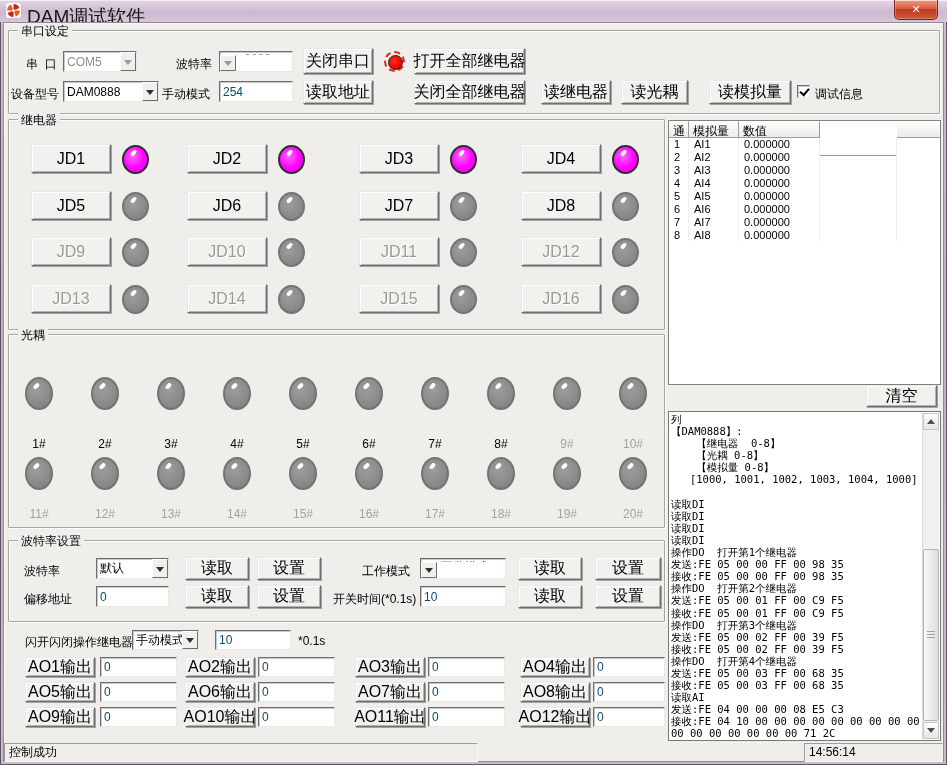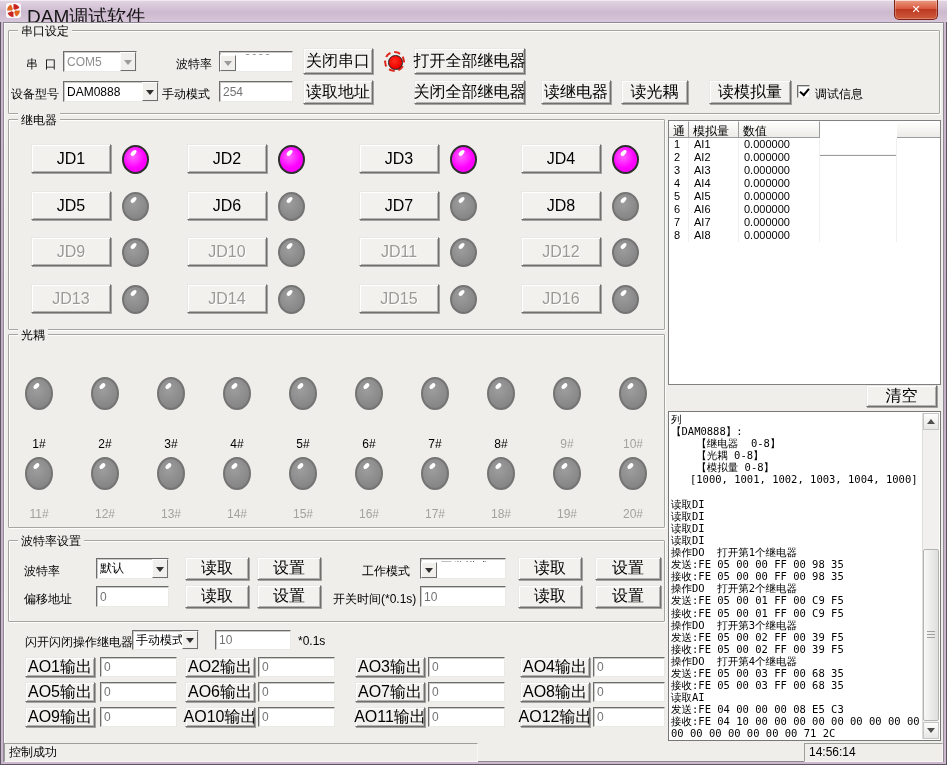--- a/index.html
+++ b/index.html
@@ -32,21 +32,21 @@
   
   .btn{position:absolute;box-sizing:border-box;background:#f2f1ed;
     border:1px solid;border-color:#e9e8e4 #6f6f6f #6f6f6f #e9e8e4;
     box-shadow:inset 1px 1px 0 #ffffff,inset -1px -1px 0 #b4b3af,1px 1px 0 rgba(70,70,70,.45);
     font-size:16px;color:#000;display:flex;align-items:center;justify-content:center;
     white-space:pre;cursor:default;font-family:inherit;}
   .btn.disabled{color:#9a9a96;text-shadow:1px 1px 0 #fff;}
   
   .field{position:absolute;box-sizing:border-box;background:#fff;
     border:1px solid;border-color:#6d6d6d #e9e9e6 #e9e9e6 #6d6d6d;
-    box-shadow:inset 1px 1px 0 #c9c9c6;font-size:12px;color:#737373;
+    box-shadow:inset 1px 1px 0 #c9c9c6;font-size:12px;color:#0c4a6e;
     padding:0 0 0 3px;margin:0;outline:none;font-family:inherit;}
   
   .combo{position:absolute;box-sizing:border-box;background:#fff;
     border:1px solid;border-color:#6d6d6d #e9e9e6 #e9e9e6 #6d6d6d;
     box-shadow:inset 1px 1px 0 #c9c9c6;display:flex;align-items:center;}
   .combo-text{flex:1;padding-left:3px;font-size:12px;white-space:pre;overflow:hidden;}
   .combo.disabled .combo-text{color:#8f8f8f;}
   .combo-btn{width:16px;align-self:stretch;background:#f0efeb;
     border:1px solid;border-color:#fdfdfc #6f6f6f #6f6f6f #fdfdfc;
     display:flex;align-items:center;justify-content:center;box-sizing:border-box;}

